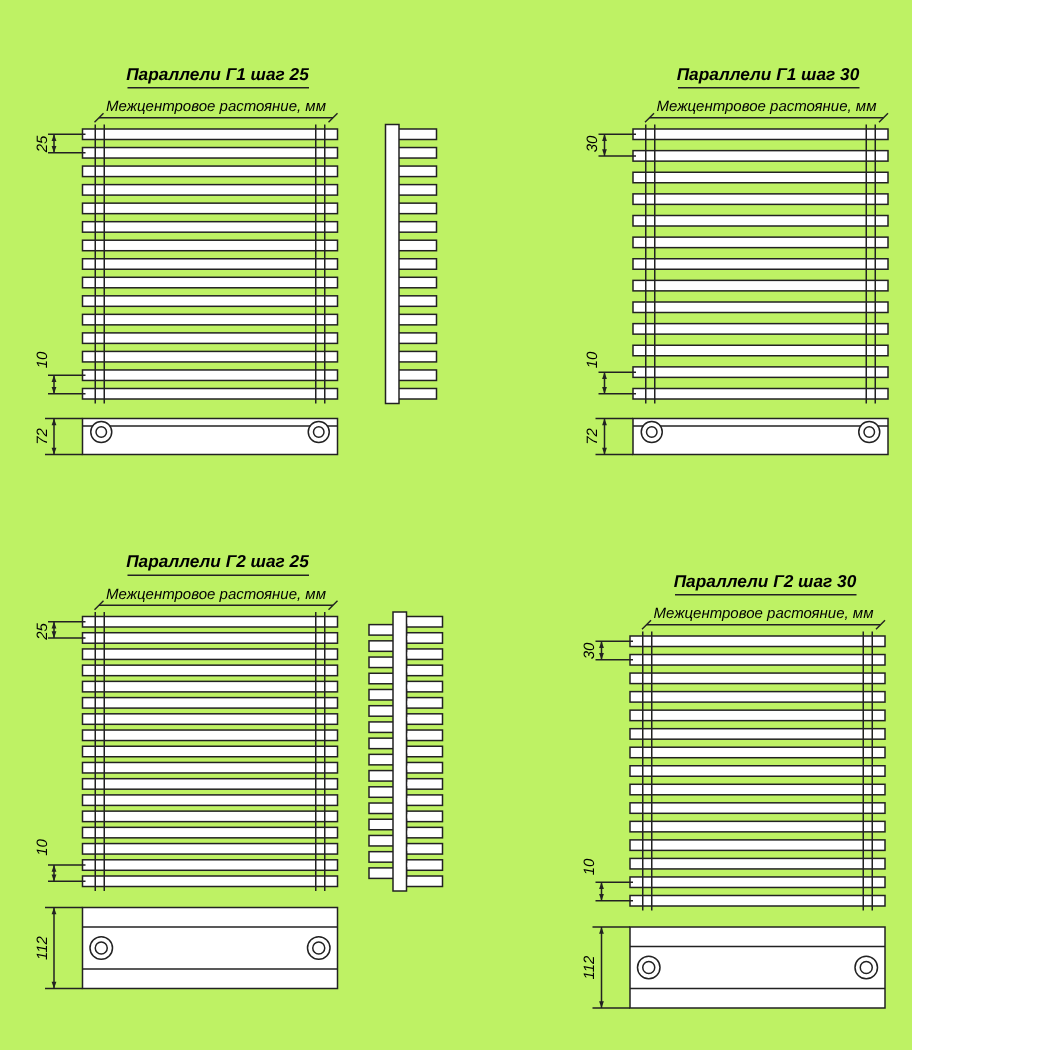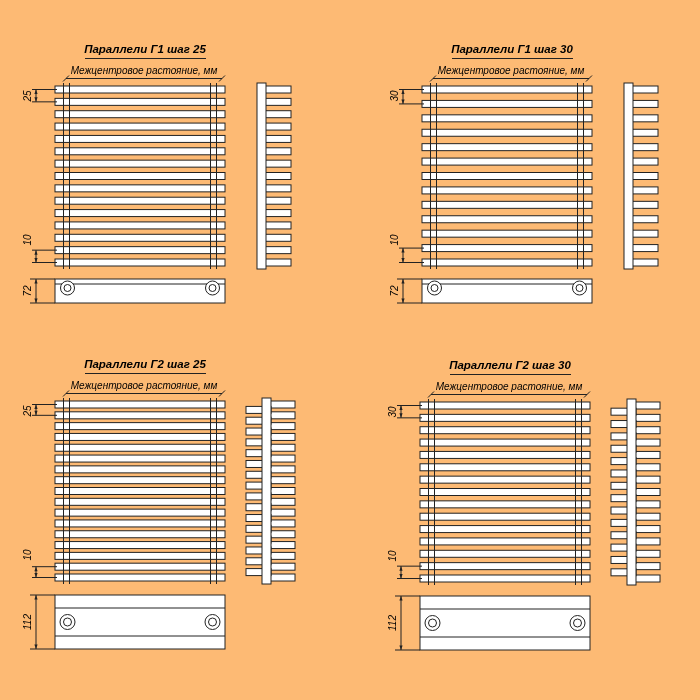--- a/index.html
+++ b/index.html
@@ -1,17 +1,17 @@
 <!DOCTYPE html>
 <html><head>
 <meta charset="utf-8">
 <style>
   html,body{margin:0;padding:0;background:#ffffff;}
   body{width:700px;height:700px;font-family:"Liberation Sans",sans-serif;position:relative;}
-  .sheet{position:relative;width:700px;height:700px;background:#fdba74;overflow:hidden;}
+  .sheet{position:relative;width:608px;height:700px;background:#bef264;overflow:hidden;}
   .quad{position:absolute;width:335px;height:345px;}
   svg{display:block;}
   .ln{stroke:#222;fill:none;stroke-width:1;}
   .f{fill:#fff;}
   .fl{fill:#222;stroke:none;}
   .title{font:italic bold 11.5px "Liberation Sans",sans-serif;fill:#000;}
   .sub{font:italic 10px "Liberation Sans",sans-serif;fill:#000;}
   .dim{font:italic 10px "Liberation Sans",sans-serif;fill:#000;}
 </style>
 </head>
@@ -168,21 +168,21 @@
             <polygon points="36,279 34.4,283.5 37.6,283.5" class="fl"></polygon>
             <polygon points="36,303 34.4,298.5 37.6,298.5" class="fl"></polygon>
             <line x1="66" y1="78.5" x2="222" y2="78.5" class="ln"></line>
             <line x1="63" y1="81.5" x2="69" y2="75.5" class="ln"></line>
             <line x1="219" y1="81.5" x2="225" y2="75.5" class="ln"></line>
           </g>
         </g>
     </svg>
   </div>
 
-  <div class="quad" style="left:0px;top:315px">
+  <div class="quad" style="left:0px;top:325px">
     <svg width="335" height="345" viewBox="0 0 335 345">
       <line class="ln" x1="85" y1="58.5" x2="206" y2="58.5"></line>
       <text class="title" x="145" y="53" text-anchor="middle">Параллели Г2 шаг 25</text>
       <text class="sub" x="144" y="74" text-anchor="middle">Межцентровое растояние, мм</text>
       <text class="dim" x="31" y="96" text-anchor="middle" transform="rotate(-90 31 96)">25</text>
       <text class="dim" x="31" y="240" text-anchor="middle" transform="rotate(-90 31 240)">10</text>
       <text class="dim" x="31" y="307" text-anchor="middle" transform="rotate(-90 31 307)">112</text>
       <g class="draw">
           <g>
             <rect x="55" y="86" width="170" height="7" class="ln f"></rect>
@@ -269,21 +269,21 @@
             <polygon points="36,280 34.4,284.5 37.6,284.5" class="fl"></polygon>
             <polygon points="36,334 34.4,329.5 37.6,329.5" class="fl"></polygon>
             <line x1="66" y1="78.5" x2="222" y2="78.5" class="ln"></line>
             <line x1="63" y1="81.5" x2="69" y2="75.5" class="ln"></line>
             <line x1="219" y1="81.5" x2="225" y2="75.5" class="ln"></line>
           </g>
         </g>
     </svg>
   </div>
 
-  <div class="quad" style="left:365px;top:316px">
+  <div class="quad" style="left:365px;top:338px">
     <svg width="335" height="345" viewBox="0 0 335 345">
       <line class="ln" x1="85" y1="58.5" x2="206" y2="58.5"></line>
       <text class="title" x="145" y="53" text-anchor="middle">Параллели Г2 шаг 30</text>
       <text class="sub" x="144" y="74" text-anchor="middle">Межцентровое растояние, мм</text>
       <text class="dim" x="31" y="96" text-anchor="middle" transform="rotate(-90 31 96)">30</text>
       <text class="dim" x="31" y="240" text-anchor="middle" transform="rotate(-90 31 240)">10</text>
       <text class="dim" x="31" y="307" text-anchor="middle" transform="rotate(-90 31 307)">112</text>
       <g class="draw">
           <g>
             <rect x="55" y="86" width="170" height="7" class="ln f"></rect>

